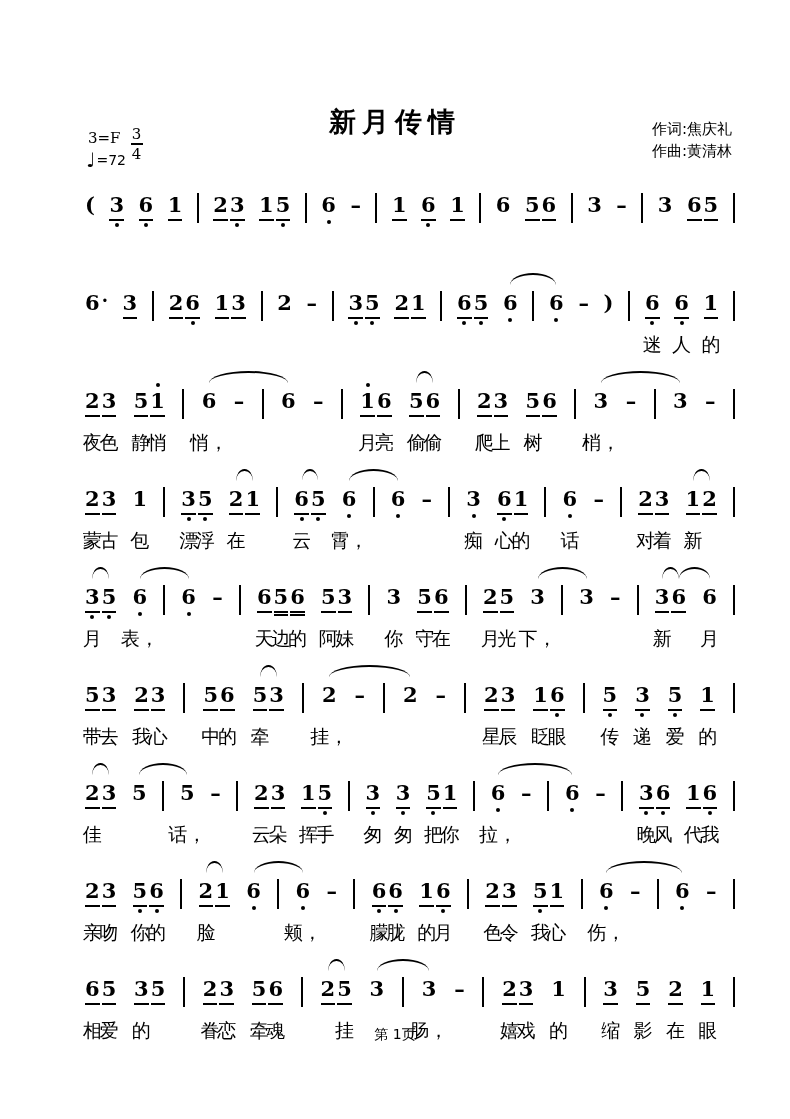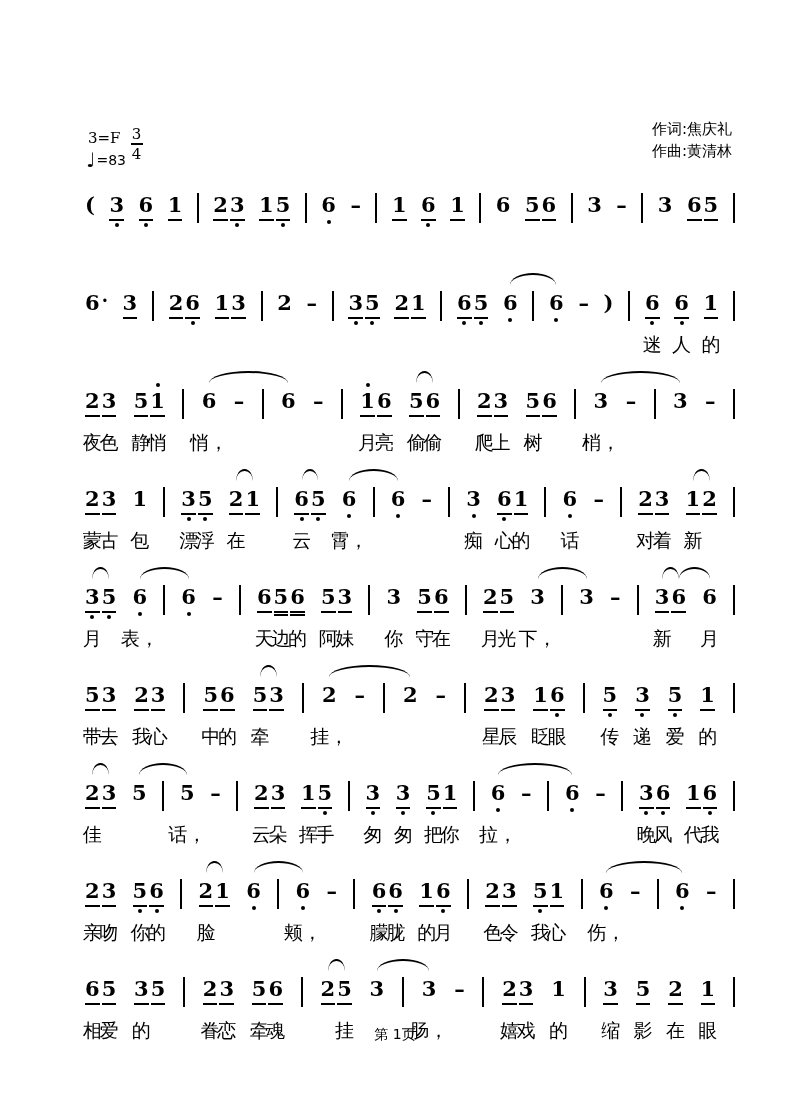--- a/index.html
+++ b/index.html
@@ -41,33 +41,34 @@
        white-space:nowrap;font-family:"DejaVu Sans",sans-serif;}
 
   
   .footer{position:absolute;top:1026px;left:0;width:100%;text-align:center;font-size:14px;}
 </style>
 </head>
 <body>
 
 <div class="page">
 
+  <div class="title">新月传情</div>
 
   <div class="keysig">
     <span>3=F</span>
     <span class="frac">
       <span>3</span>
       <span class="frac-bar"></span>
       <span>4</span>
     </span>
   </div>
 
   <div class="tempo">
     <span class="notehead">♩</span>
-    <span>=83</span>
+    <span>=72</span>
   </div>
 
   <div class="credits">
     <div>作词:焦庆礼</div>
     <div>作曲:黄清林</div>
   </div>
 
   <div class="score">
       <div class="music-line">
         <div class="note-row">

